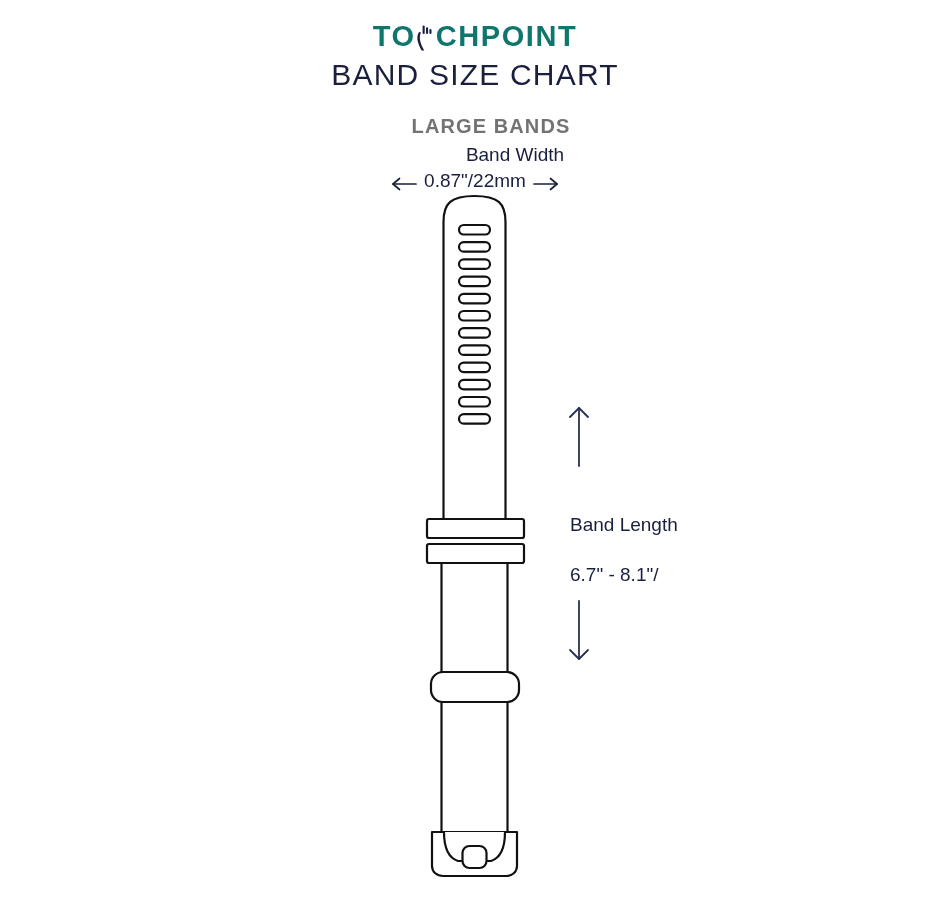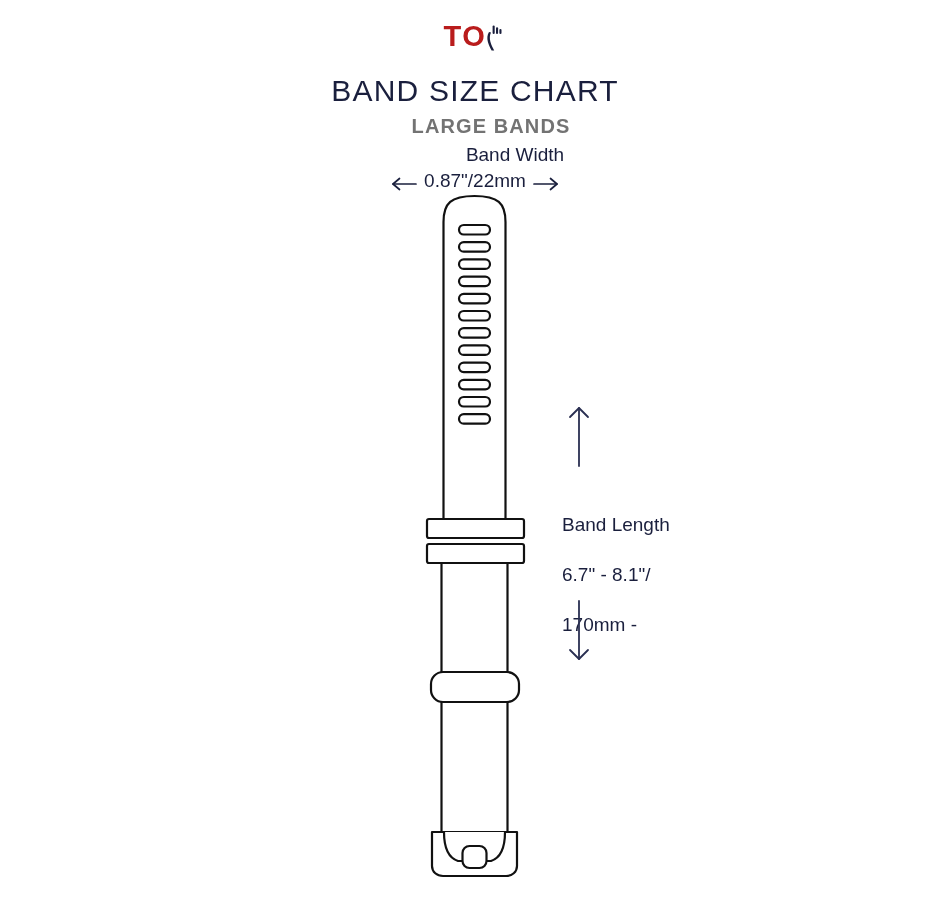--- a/index.html
+++ b/index.html
@@ -24,36 +24,36 @@
     width: 950px;
     text-align: center;
   }
   #brand-title {
     margin: 0;
     padding-top: 22px;
     font-size: 29px;
     font-weight: bold;
     letter-spacing: 1.6px;
     line-height: 1;
-    color: #b91c1c;
+    color: #0f766e;
     display: flex;
     justify-content: center;
     align-items: flex-end;
     gap: 0px;
   }
   #brand-title .brand-part { display: inline-block; }
   #touch-hand-icon {
     display: inline-block;
     width: 20px;
     height: 28px;
     position: relative;
     top: 1px;
   }
   #chart-title {
-    margin: 16px;
+    margin: 0;
     padding-top: 9px;
     font-size: 30px;
     font-weight: normal;
     letter-spacing: 1.2px;
     line-height: 1;
     color: #1a1f3d;
   }
 
   
   #section-heading {
@@ -112,21 +112,21 @@
   }
   #band-length-arrow-down {
     position: absolute;
     left: 8px;
     top: 195px;
     width: 30px;
     height: 62px;
   }
   #band-length-text {
     position: absolute;
-    left: 6px;
+    left: 14px;
     top: 82px;
     width: 190px;
     font-size: 19px;
     line-height: 25px;
     color: #1a1f3d;
     white-space: pre-line;
   }
   #band-length-text .bl-line { display: block; }
 
   
@@ -147,20 +147,21 @@
     <span id="touch-hand-icon">
       <svg width="20" height="28" viewBox="0 0 20 28" xmlns="http://www.w3.org/2000/svg">
         <g fill="#1a1f3d">
           <rect x="6.6" y="1.5" width="2.1" height="8.5" rx="1.05"></rect>
           <rect x="10.0" y="3.2" width="2.1" height="6.8" rx="1.05"></rect>
           <rect x="13.4" y="5.0" width="2.1" height="5.0" rx="1.05"></rect>
           <path d="M3.0 8.0 C1.2 10.5 0.9 14.5 1.9 18.0 C2.9 21.6 4.4 24.4 5.6 26.4 L8.2 26.4 C6.9 24.2 5.3 21.3 4.4 17.8 C3.5 14.4 3.7 10.8 5.0 8.6 Z"></path>
         </g>
       </svg>
     </span>
+    <span class="brand-part">CHPOINT</span>
   </div>
   <h1 id="chart-title">BAND SIZE CHART</h1>
 </div>
 
 <div id="section-heading">LARGE BANDS</div>
 <div id="band-width-label">Band Width</div>
 <div id="band-width-measure">
   <span class="measure-arrow">
     <svg width="26" height="14" viewBox="0 0 26 14" xmlns="http://www.w3.org/2000/svg">
       <g stroke="#1a1f3d" stroke-width="1.7" fill="none" stroke-linecap="round" stroke-linejoin="round">
@@ -185,21 +186,20 @@
     <svg width="30" height="62" viewBox="0 0 30 62" xmlns="http://www.w3.org/2000/svg">
       <g stroke="#2a2f52" stroke-width="1.8" fill="none" stroke-linecap="round" stroke-linejoin="round">
         <line x1="15" y1="61" x2="15" y2="3"></line>
         <polyline points="6,12 15,3 24,12"></polyline>
       </g>
     </svg>
   </span>
   <div id="band-length-text">
     <span class="bl-line">Band Length</span>
     <span class="bl-line">6.7" - 8.1"/</span>
-    <span class="bl-line">170mm -</span>
   </div>
   <span id="band-length-arrow-down">
     <svg width="30" height="62" viewBox="0 0 30 62" xmlns="http://www.w3.org/2000/svg">
       <g stroke="#2a2f52" stroke-width="1.8" fill="none" stroke-linecap="round" stroke-linejoin="round">
         <line x1="15" y1="1" x2="15" y2="59"></line>
         <polyline points="6,50 15,59 24,50"></polyline>
       </g>
     </svg>
   </span>
 </div>

